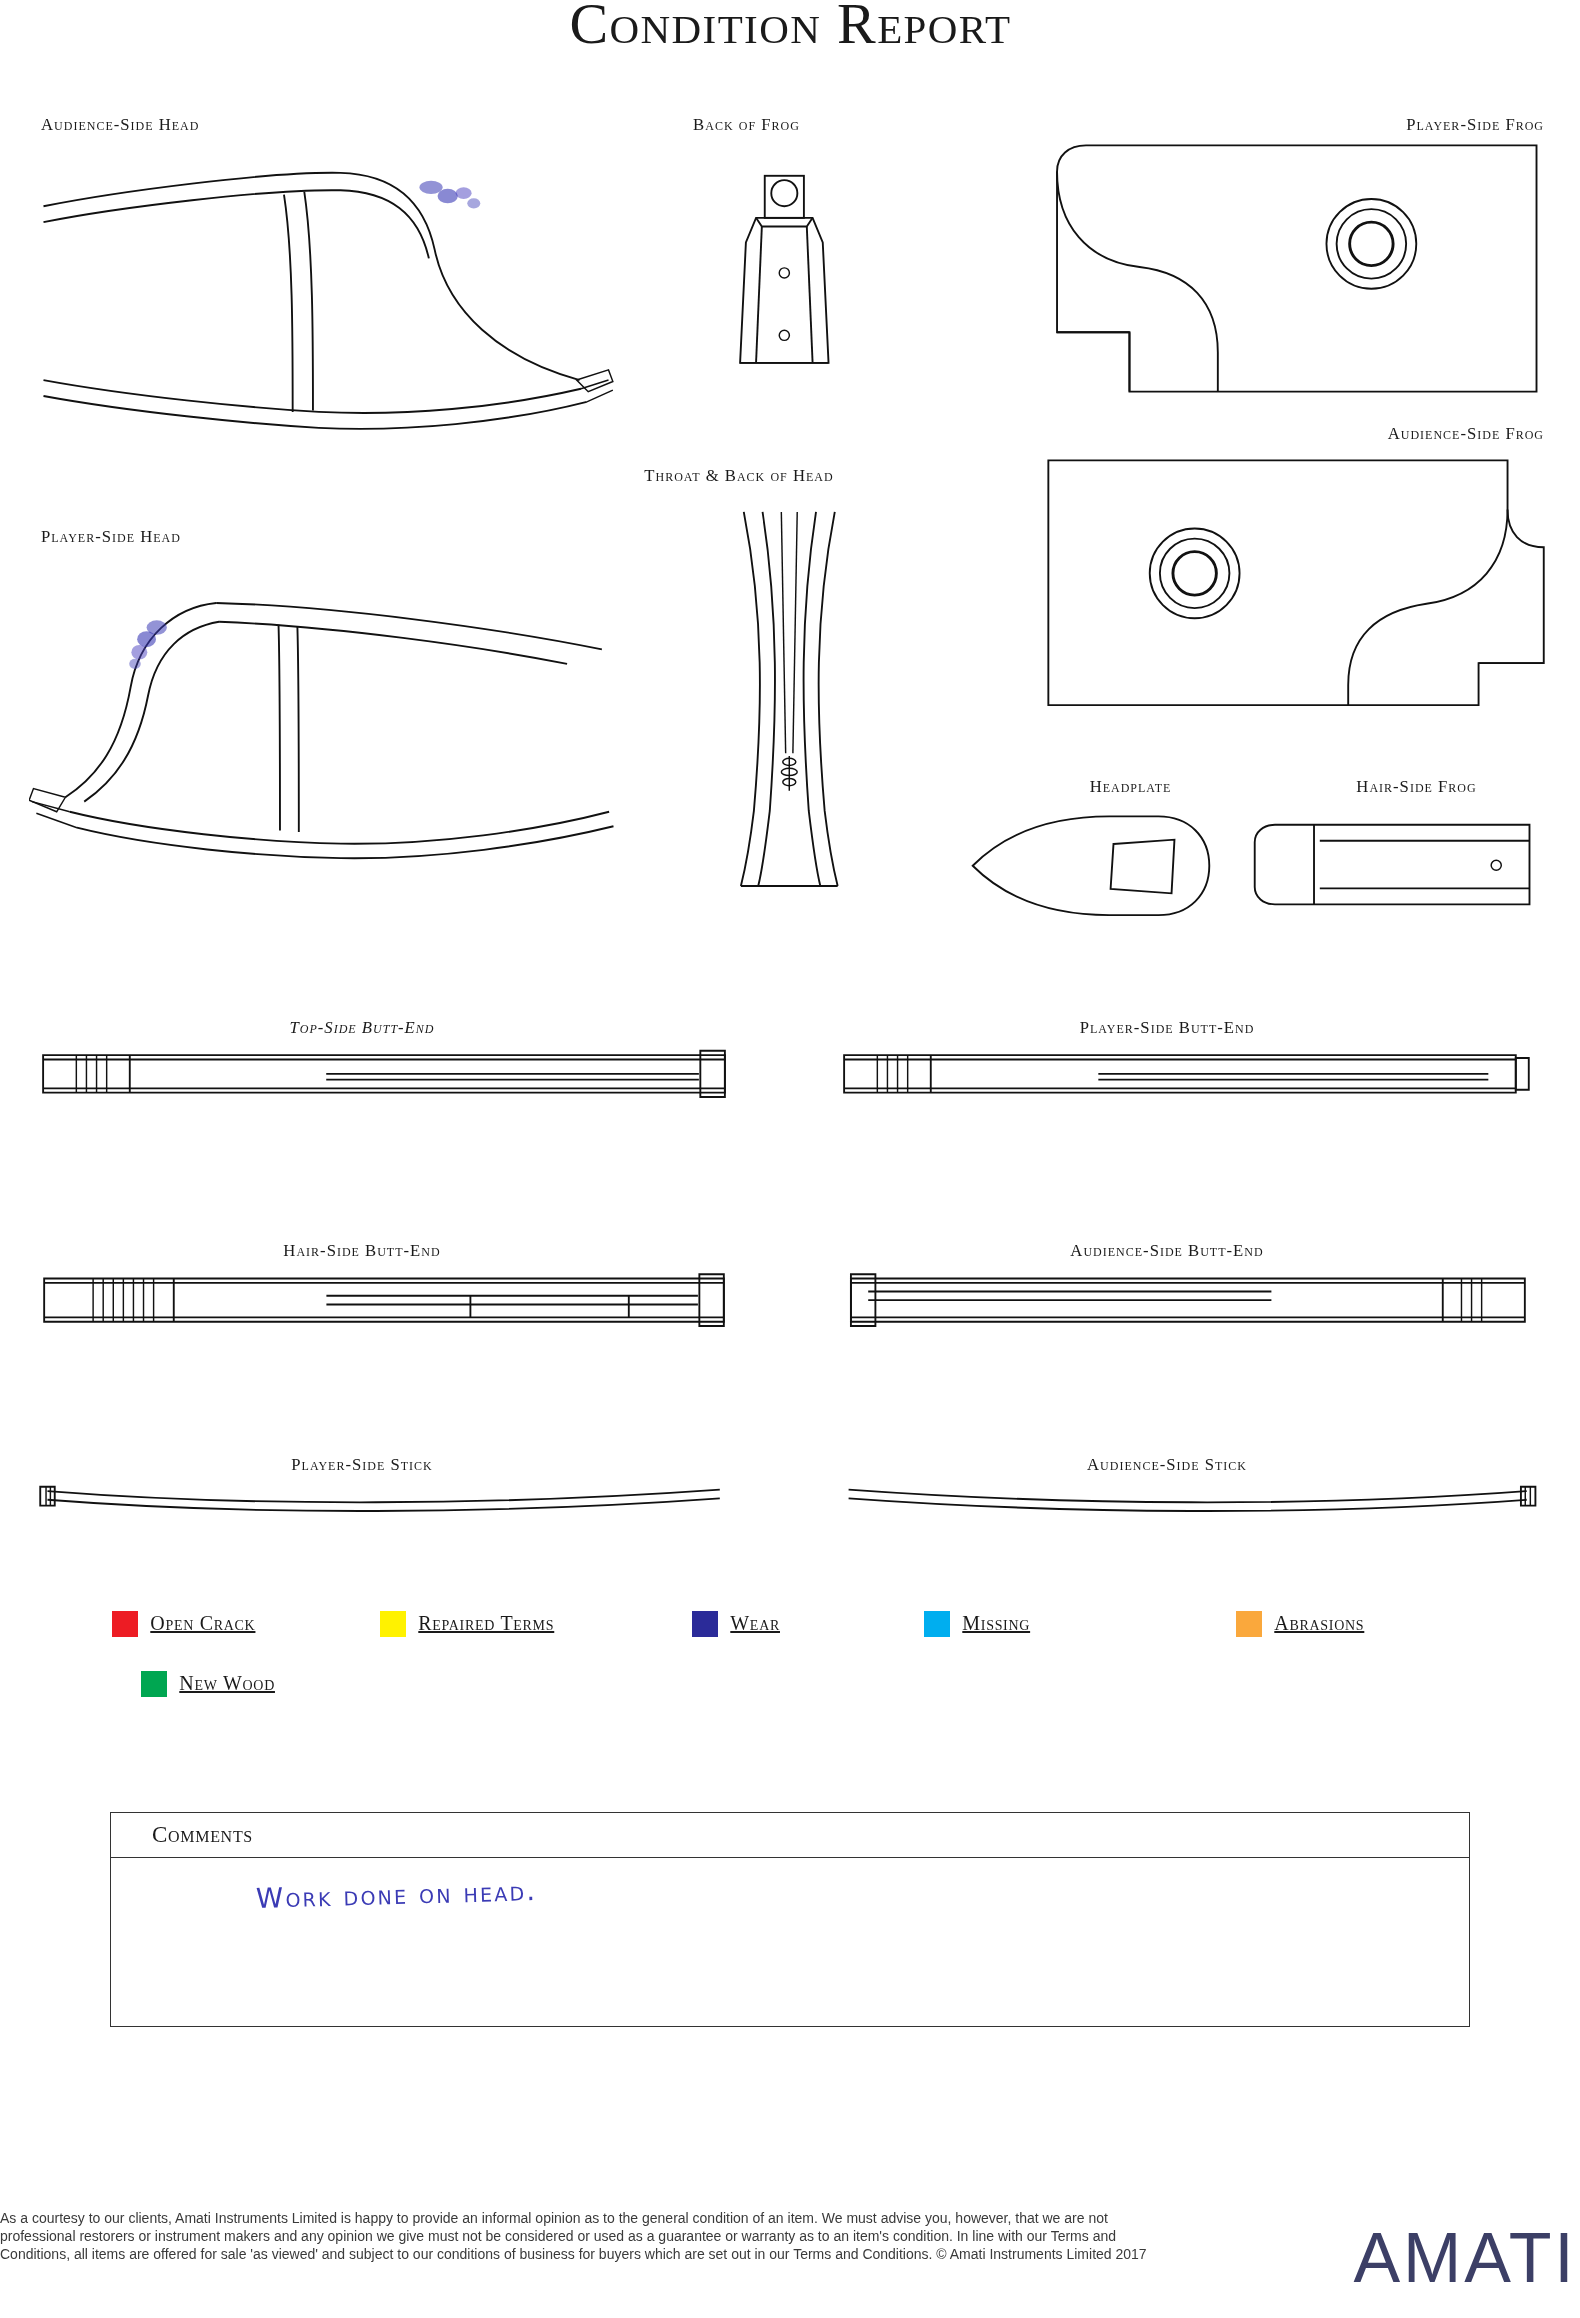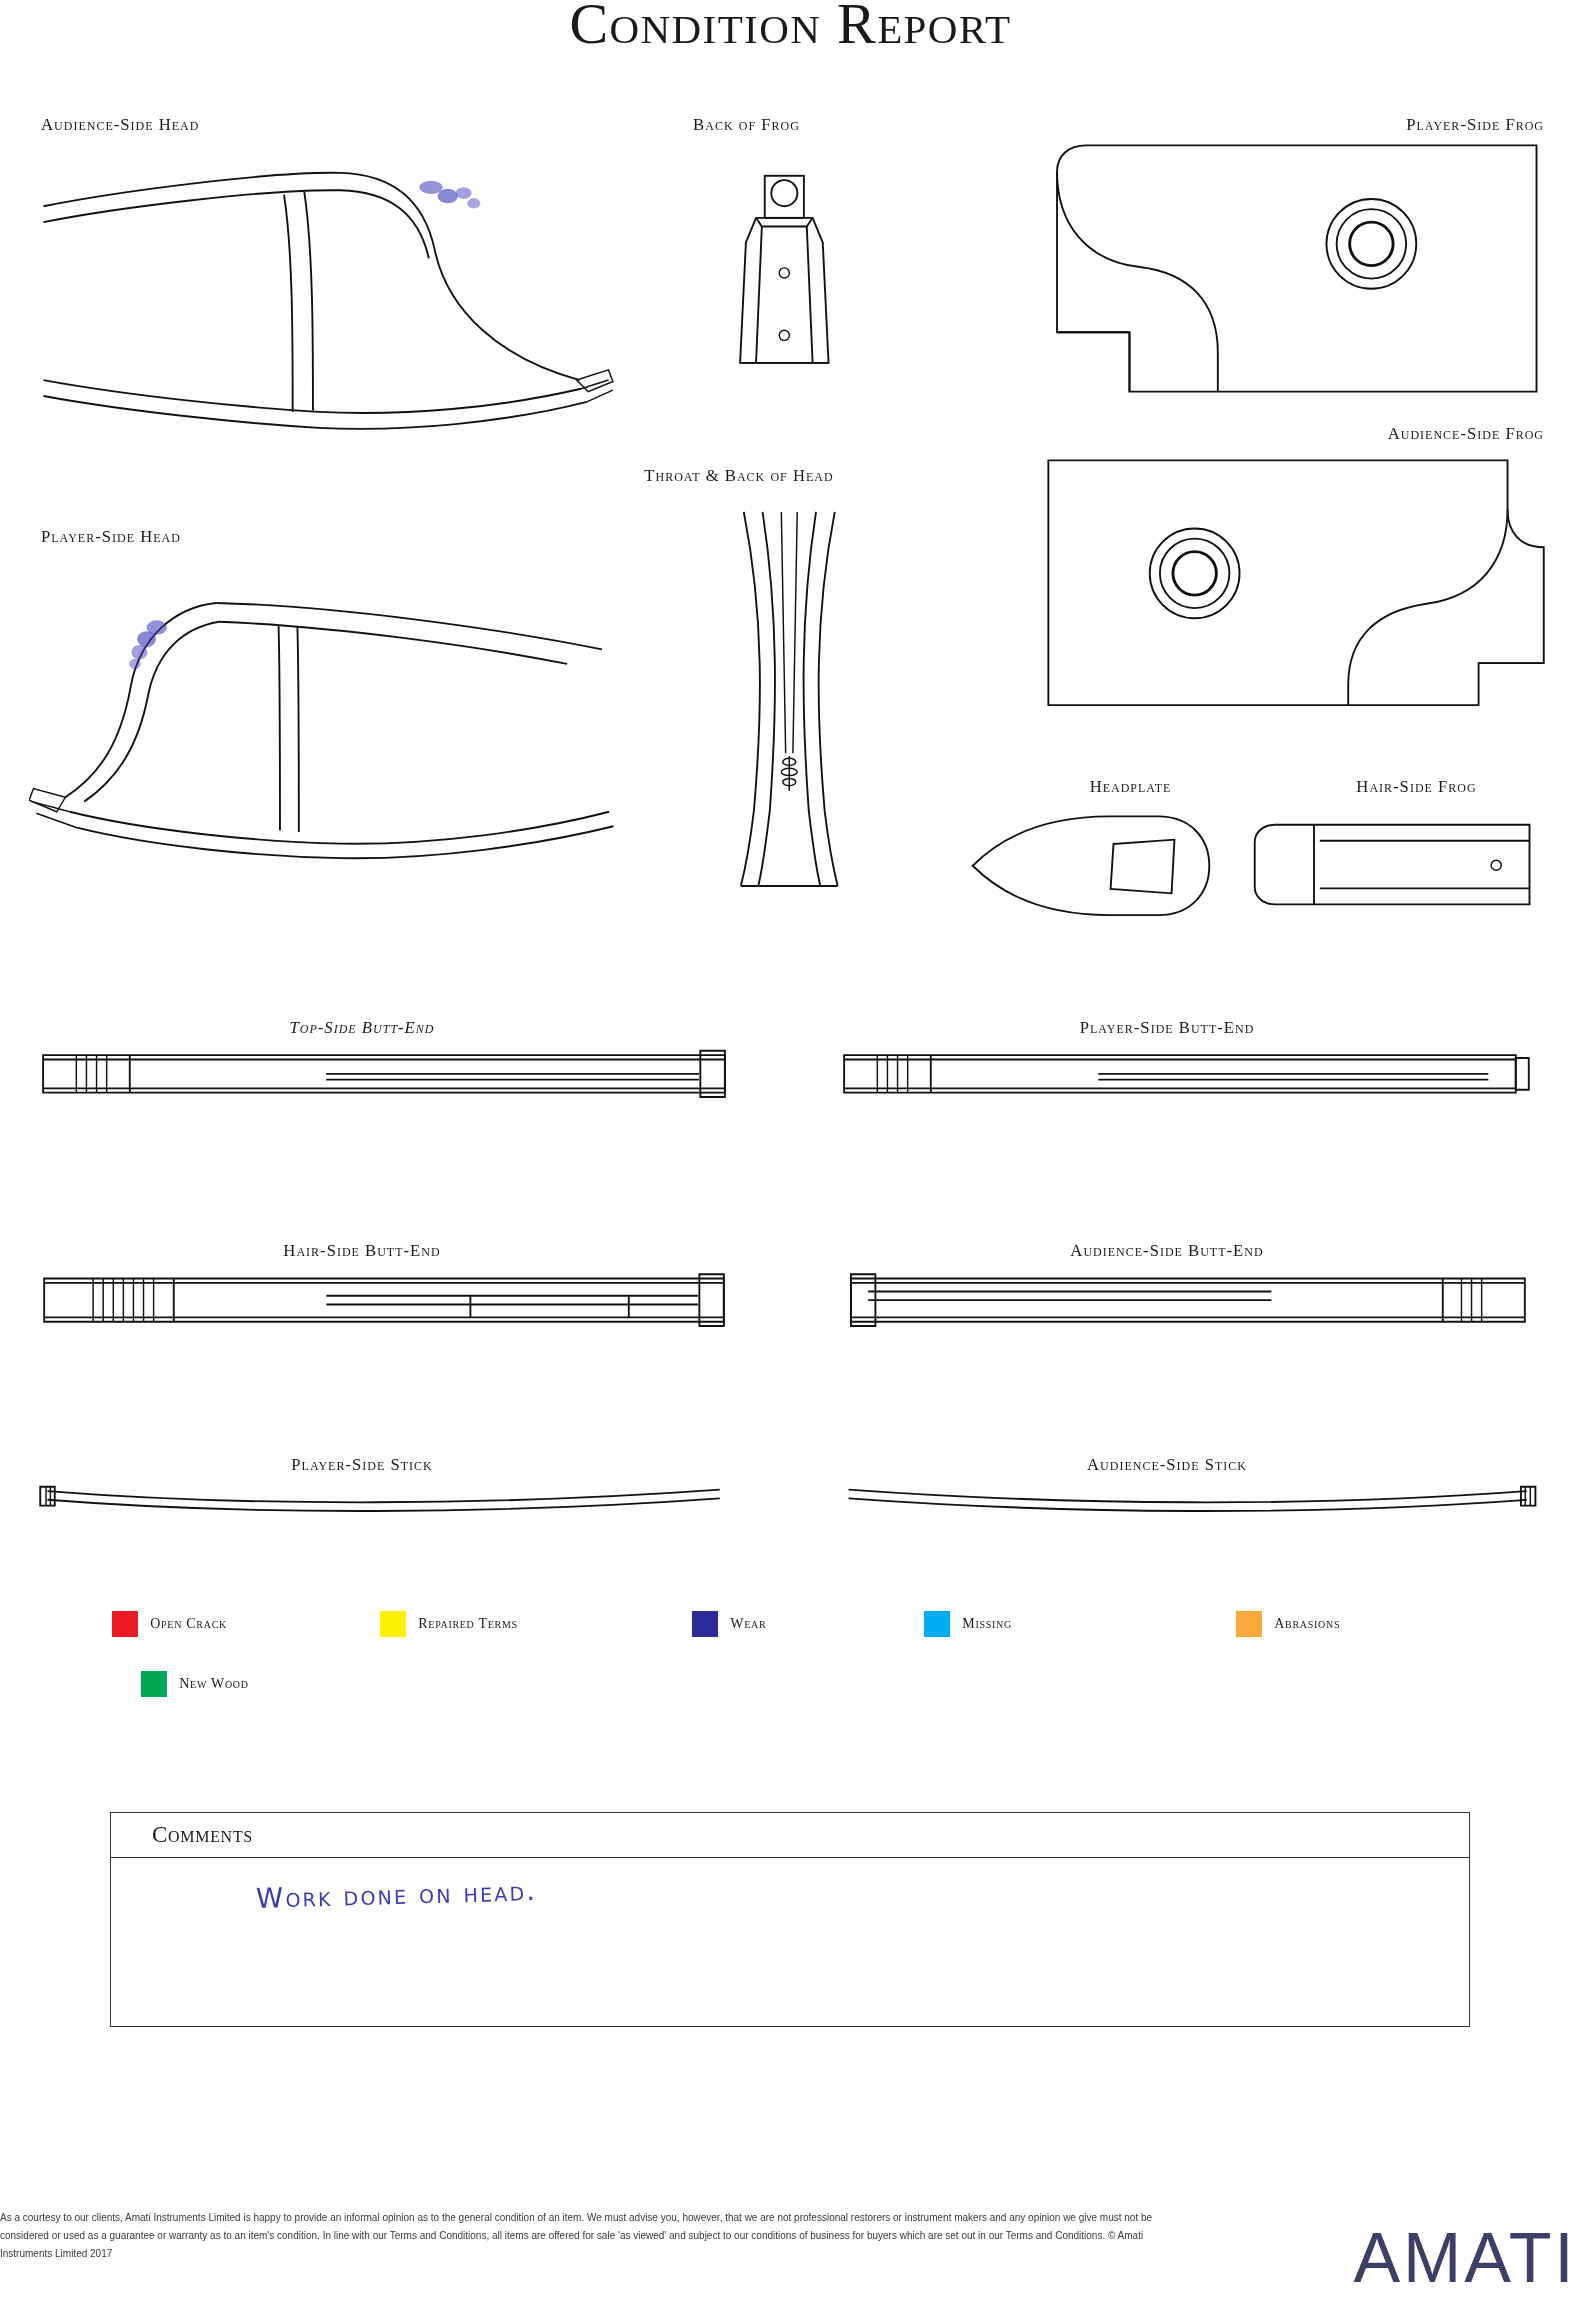--- a/index.html
+++ b/index.html
@@ -73,23 +73,24 @@
   }
   .swatch {
     width: 26px;
     height: 26px;
     display: inline-block;
     margin-right: 12.3px;
   }
   .legend-label {
     font-family: "Liberation Serif", serif;
     font-variant: small-caps;
-    font-size: 14px;
+    font-size: 20px;
     letter-spacing: 0.7px;
     color: #1a1a1a;
+    text-decoration: underline;
   }
 
   
   .comments-box {
     position: absolute;
     left: 110px;
     top: 1812px;
     width: 1360px;
     height: 215px;
     border: 1.4px solid #333;
@@ -126,21 +127,21 @@
     transform: rotate(-1.6deg);
   }
 
   
   .footer-text {
     position: absolute;
     left: 0px;
     top: 2209px;
     width: 1160px;
     font-family: "Liberation Sans", sans-serif;
-    font-size: 10px;
+    font-size: 14px;
     line-height: 18px;
     color: #3a3a3a;
   }
   .brand {
     position: absolute;
     right: 4.3px;
     top: 2218px;
     font-family: "Liberation Sans", sans-serif;
     font-size: 70px;
     letter-spacing: 2.9px;

